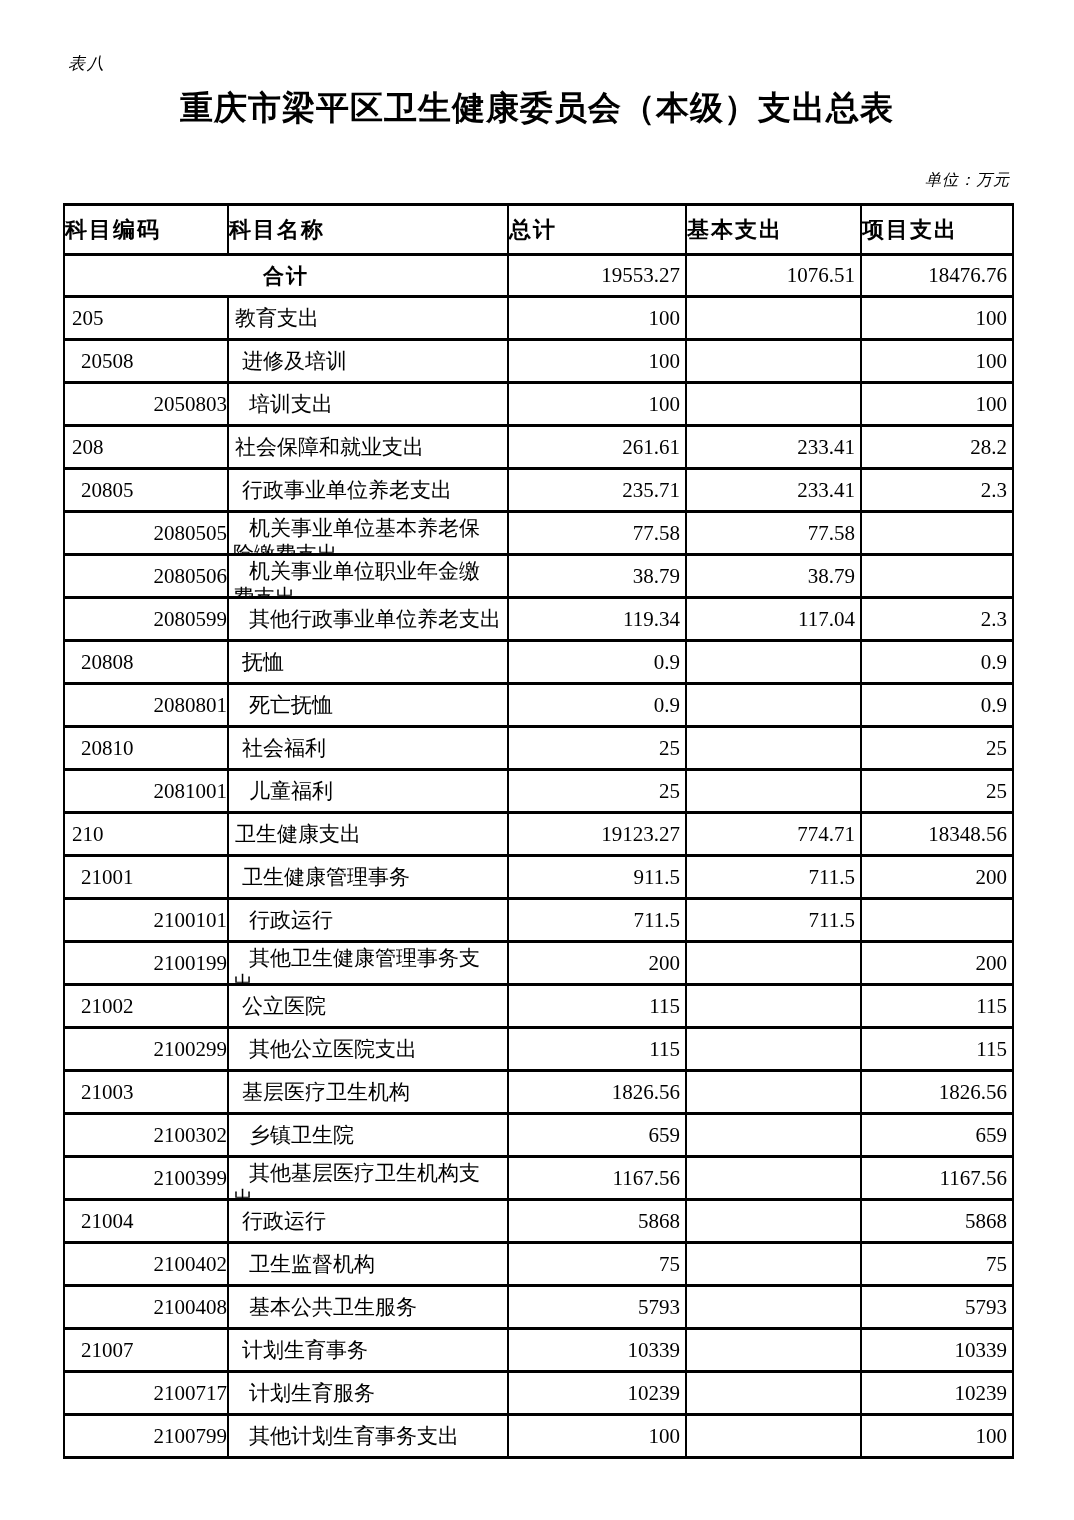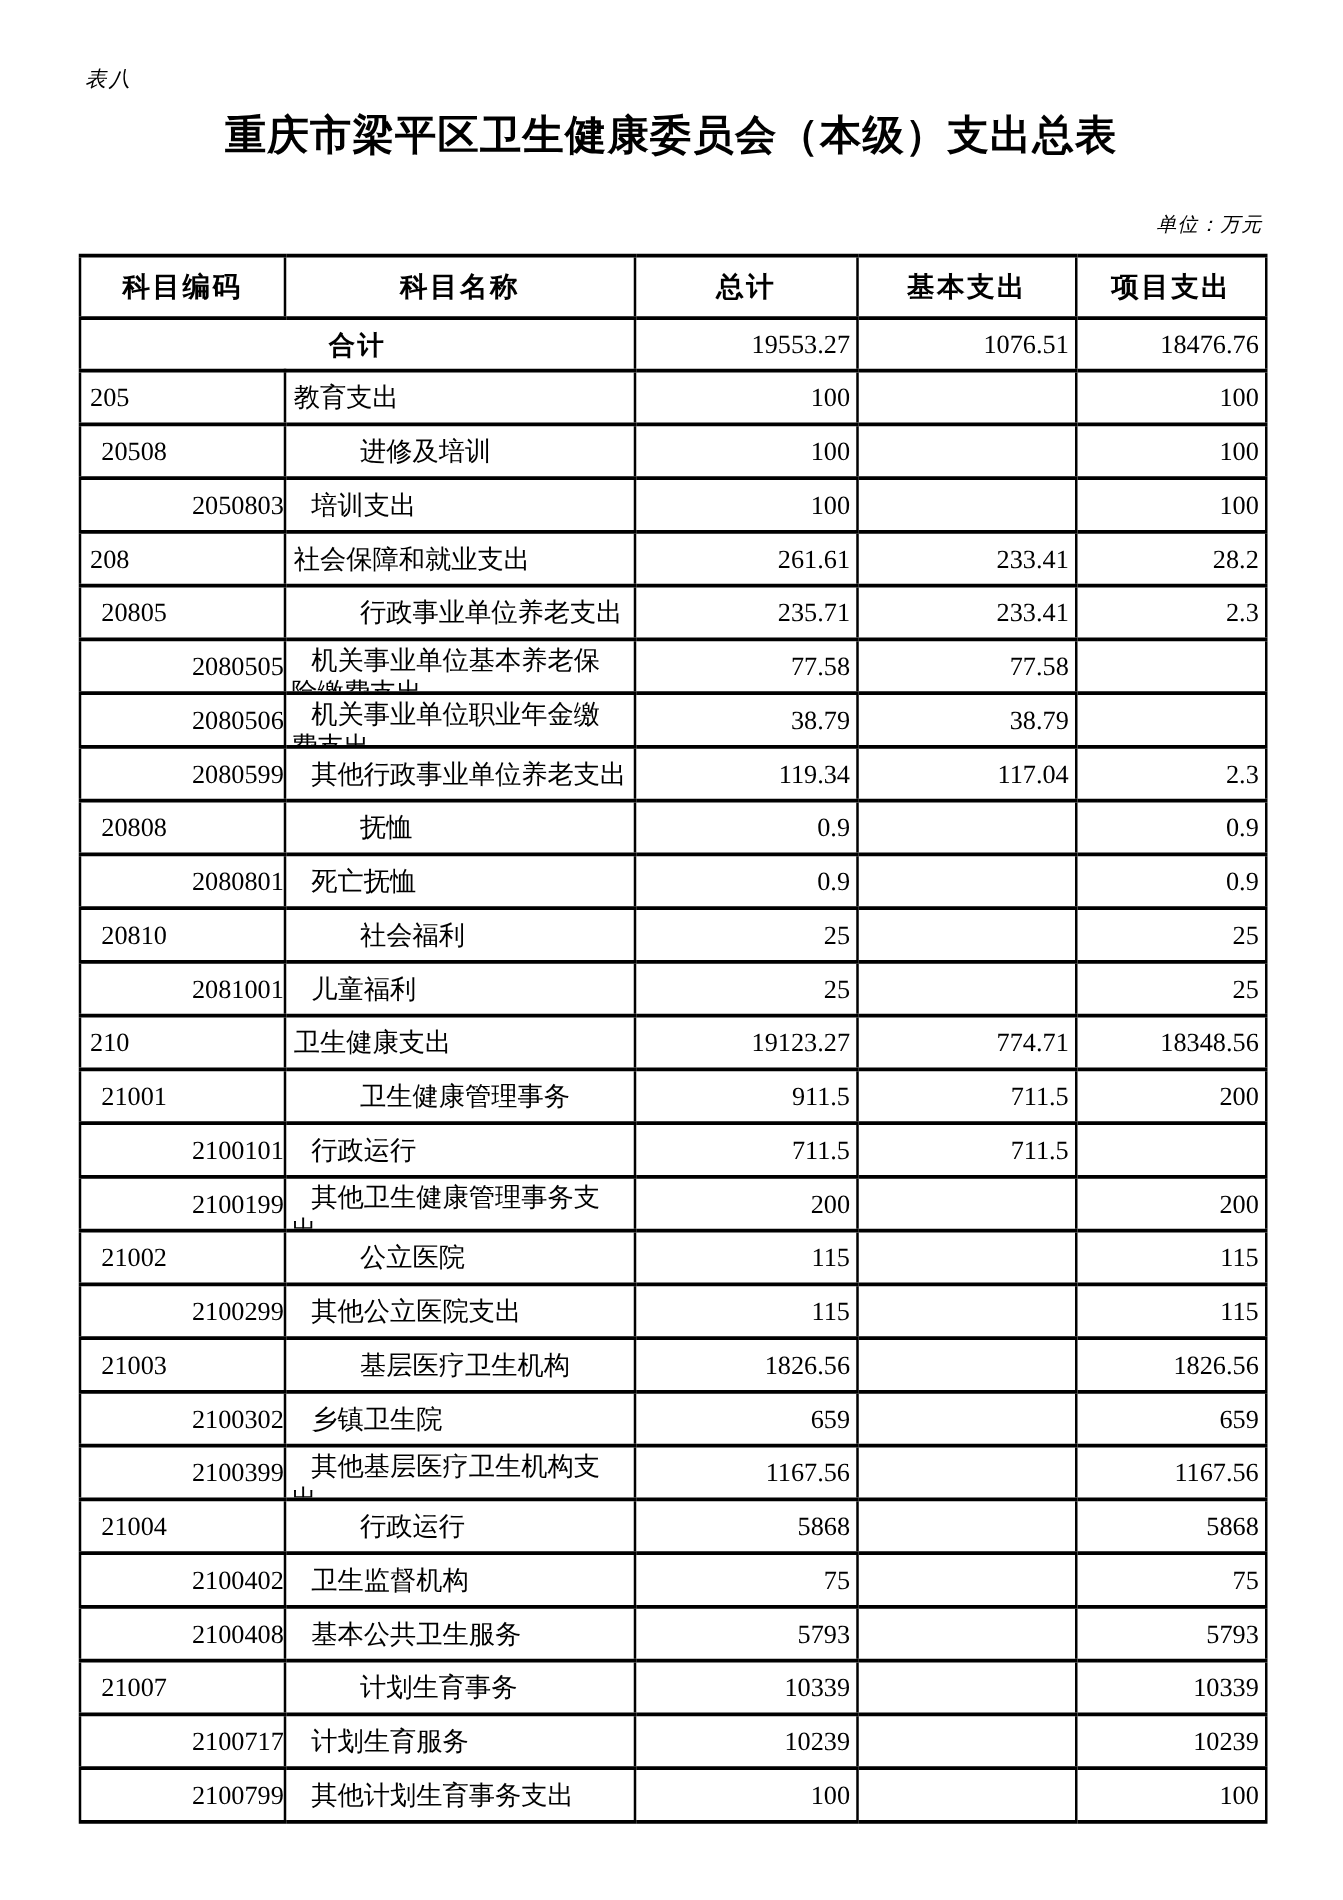--- a/index.html
+++ b/index.html
@@ -63,21 +63,21 @@
   col.c-code    { width: 164px; }
   col.c-name    { width: 280px; }
   col.c-total   { width: 178px; }
   col.c-basic   { width: 175px; }
   col.c-project { width: 152px; }
 
   .budget thead th {
     height: 50px;
     font-size: 22px;
     font-weight: bold;
-    text-align: center;
+    text-align: left;
     letter-spacing: 2px;
   }
 
   tr.summary-row td { height: 42px; }
   .sum-label {
     text-align: center;
     font-size: 21px;
     font-weight: bold;
     letter-spacing: 2px;
   }
@@ -103,21 +103,21 @@
   .name-box {
     height: 40px;
     overflow: hidden;
     font-size: 21px;
     line-height: 40px;
     padding-left: 4px;
     padding-right: 14px;
     white-space: nowrap;
   }
   .lvl1 .name-box { text-indent: 2px;  }
-  .lvl2 .name-box { text-indent: 9px; margin-left: 46px;  }
+  .lvl2 .name-box { text-indent: 9px;  }
   .lvl3 .name-box { text-indent: 16px; }
   tr.wrap .name-box {
     white-space: normal;
     line-height: 26px;
     padding-top: 2px;
     padding-right: 14px;
     word-break: break-all;
   }
 </style>
 </head>

